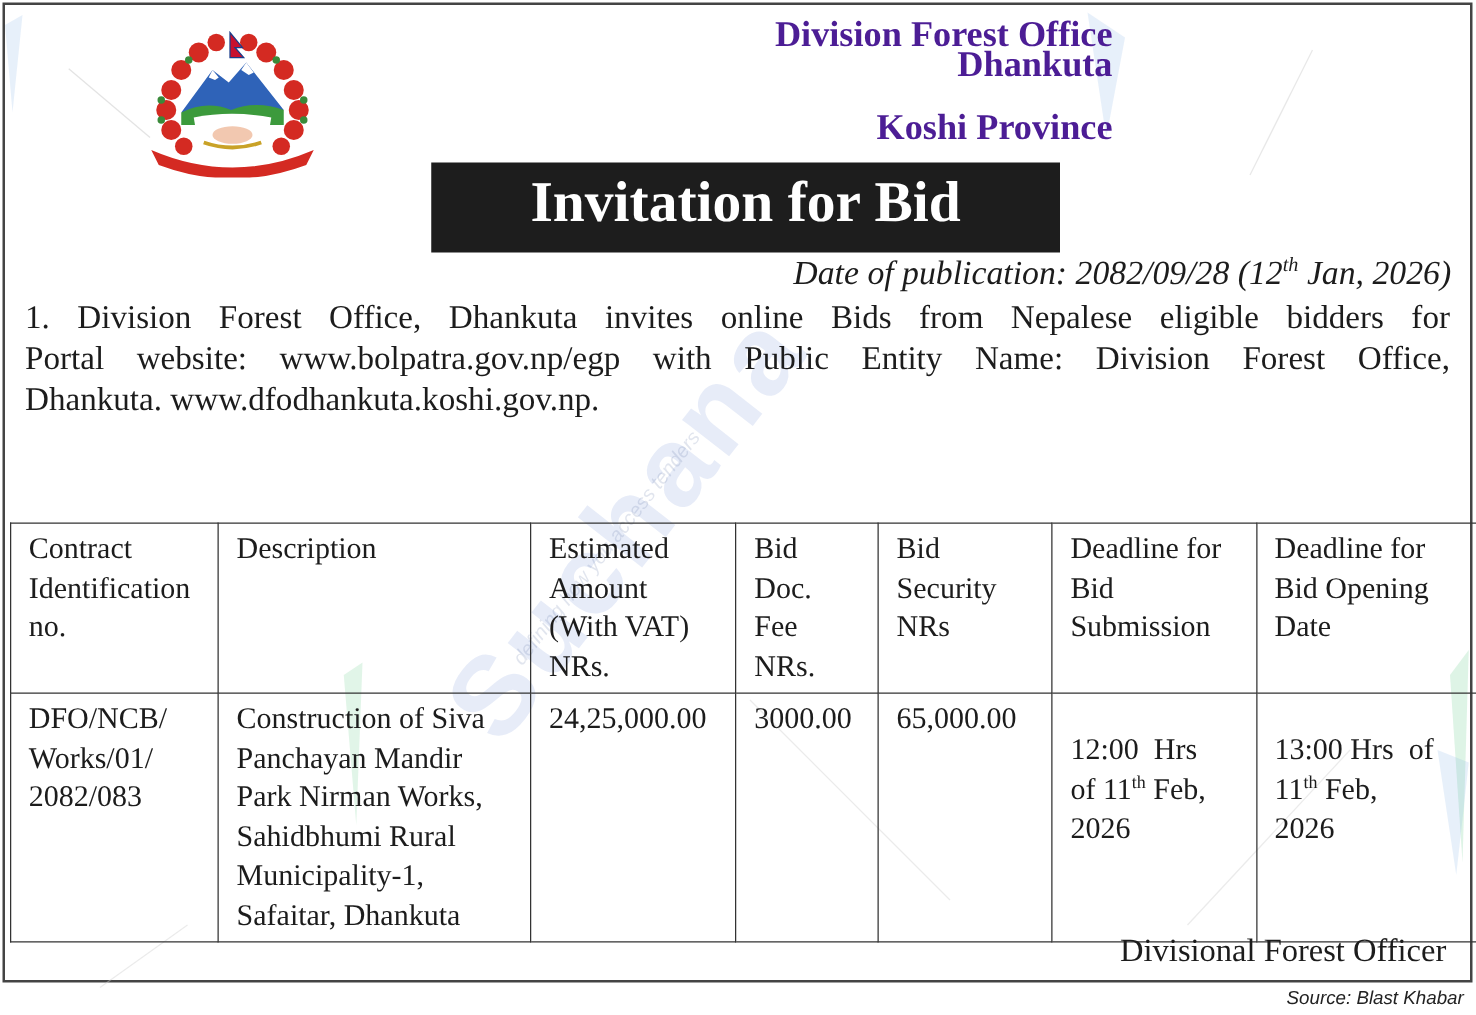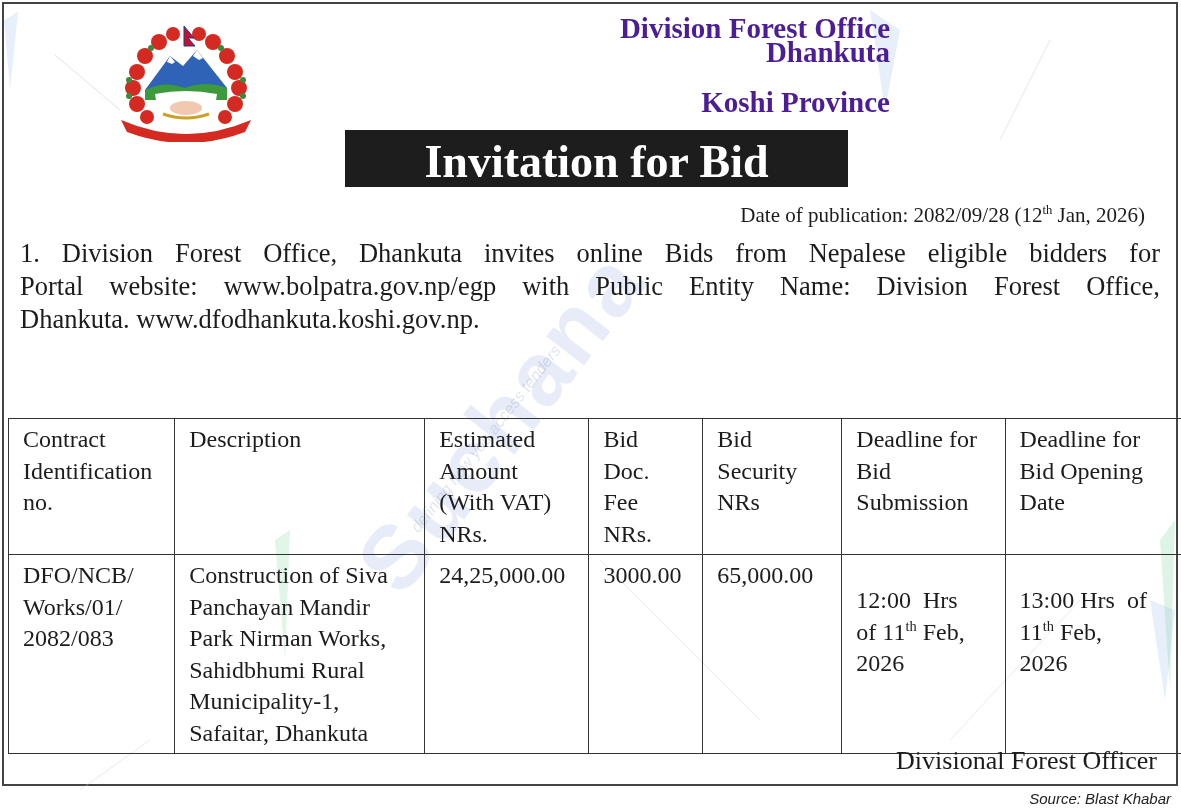--- a/index.html
+++ b/index.html
@@ -6,22 +6,22 @@
   body { width: 1181px; height: 812px; position: relative; overflow: hidden; font-family: "Liberation Serif", "DejaVu Serif", serif; color: #1c1c1c; }
   .frame { position: absolute; left: 2px; top: 2px; width: 1172px; height: 780px; border: 2px solid #444; background: #fff; }
   .watermark { position: absolute; pointer-events: none; }
   .wm-text { position: absolute; left: 300px; top: 370px; transform: rotate(-52deg); font-family: "Liberation Sans", sans-serif; font-weight: bold; font-size: 90px; color: rgba(70,110,200,0.13); letter-spacing: 4px; }
   .wm-sub { position: absolute; left: 370px; top: 430px; transform: rotate(-52deg); font-family: "Liberation Sans", sans-serif; font-style: italic; font-size: 16px; color: rgba(90,110,160,0.18); }
   .emblem { position: absolute; left: 115px; top: 22px; width: 142px; height: 120px; }
   .hdr { position: absolute; left: 300px; width: 590px; text-align: right; font-weight: bold; font-size: 29px; color: #4c1d95; }
   .hdr1 { top: 12px; }
   .hdr2 { top: 36px; }
   .hdr3 { top: 86px; }
-  .banner { position: absolute; left: 345px; top: 130px; width: 503px; height: 57px; background: #1d1d1d; color: #fff; text-align: center; font-weight: bold; font-size: 46px; line-height: 63px; }
-  .pubdate { position: absolute; right: 36px; top: 203px; font-size: 21px; white-space: nowrap; }
+  .banner { position: absolute; left: 345px; top: 130px; width: 503px; height: 72px; background: #1d1d1d; color: #fff; text-align: center; font-weight: bold; font-size: 46px; line-height: 63px; }
+  .pubdate { position: absolute; right: 20px; top: 203px; font-style: italic; font-size: 27px; white-space: nowrap; }
   .pubdate sup, td sup { font-size: 60%; vertical-align: super; line-height: 0; }
   .para { position: absolute; left: 20px; top: 237px; width: 1140px; font-size: 26.5px; line-height: 33px; text-align: justify; }
   .para .ln { display: block; text-align: justify; text-align-last: justify; white-space: nowrap; }
   .para .ln.last { text-align-last: left; }
   table.bid { position: absolute; left: 8px; top: 418px; width: 1176px; border-collapse: collapse; font-size: 24px; line-height: 31.5px; }
   table.bid td, table.bid th { border: 1.5px solid #333; vertical-align: top; text-align: left; font-weight: normal; padding: 5px 4px 4px 14px; }
   table.bid tr.hrow { height: 130px; }
   table.bid tr.drow { height: 193px; }
   table.bid td.num { padding-left: 14px; }
   table.bid td.dl { padding-top: 30px; }

